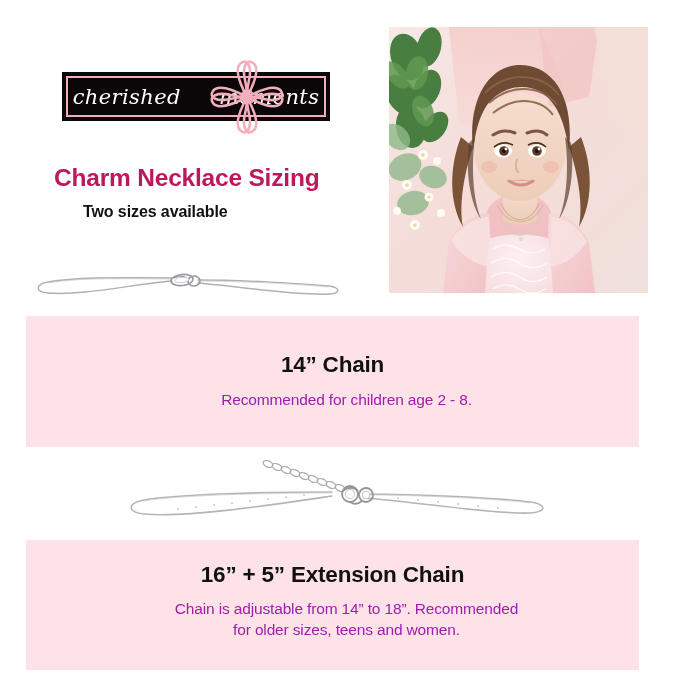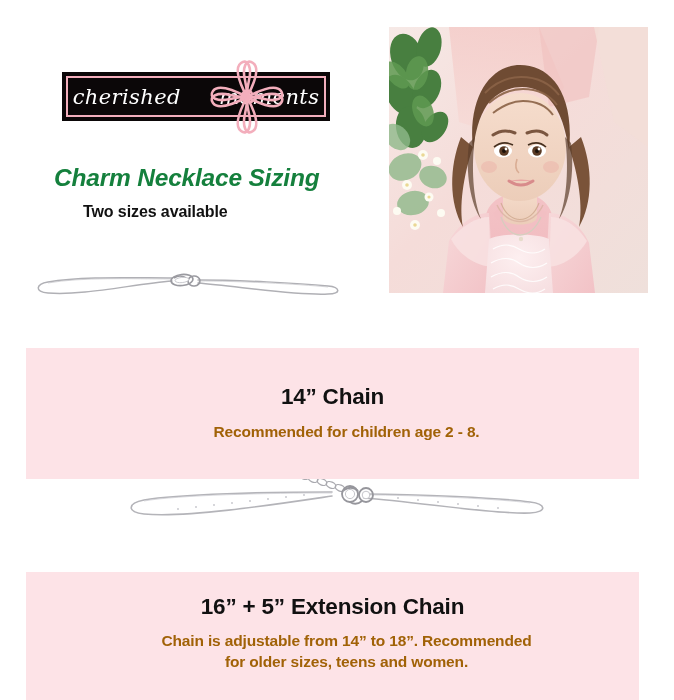--- a/index.html
+++ b/index.html
@@ -68,24 +68,23 @@
     pointer-events: none;
   }
 
   
   #page-title {
     position: absolute;
     left: 54px;
     top: 164px;
     font-size: 24.5px;
     font-weight: bold;
-    color: #15803d;
+    color: #be185d;
     letter-spacing: -0.2px;
     white-space: nowrap;
-    font-style: italic;
   }
   #page-subtitle {
     position: absolute;
     left: 83px;
     top: 203px;
     font-size: 16px;
     font-weight: bold;
     color: #111111;
     letter-spacing: -0.1px;
     white-space: nowrap;
@@ -109,36 +108,35 @@
   #chain-16 { left: 118px; top: 452px; width: 440px; height: 74px; }
   .chain-figure svg { display: block; }
 
   
   .size-band {
     position: absolute;
     left: 26px;
     width: 613px;
     background: #fde3e7;
     text-align: center;
-    margin-top: 32px;
   }
   #band-14 { top: 316px; height: 131px; }
   #band-16 { top: 540px; height: 130px; }
 
   .band-title {
     font-size: 22.5px;
     font-weight: bold;
     color: #111111;
     letter-spacing: -0.2px;
     white-space: nowrap;
   }
   .band-desc {
     font-size: 15.5px;
-    font-weight: bold;
-    color: #a16207;
+    font-weight: normal;
+    color: #a21caf;
     letter-spacing: -0.15px;
     line-height: 1.35;
     padding-left: 28px;
   }
   #band-14 .band-title { padding-top: 36px; }
   #band-14 .band-desc { padding-top: 12px; }
   #band-16 .band-title { padding-top: 22px; }
   #band-16 .band-desc { padding-top: 11px; }
 </style>
 </head>

